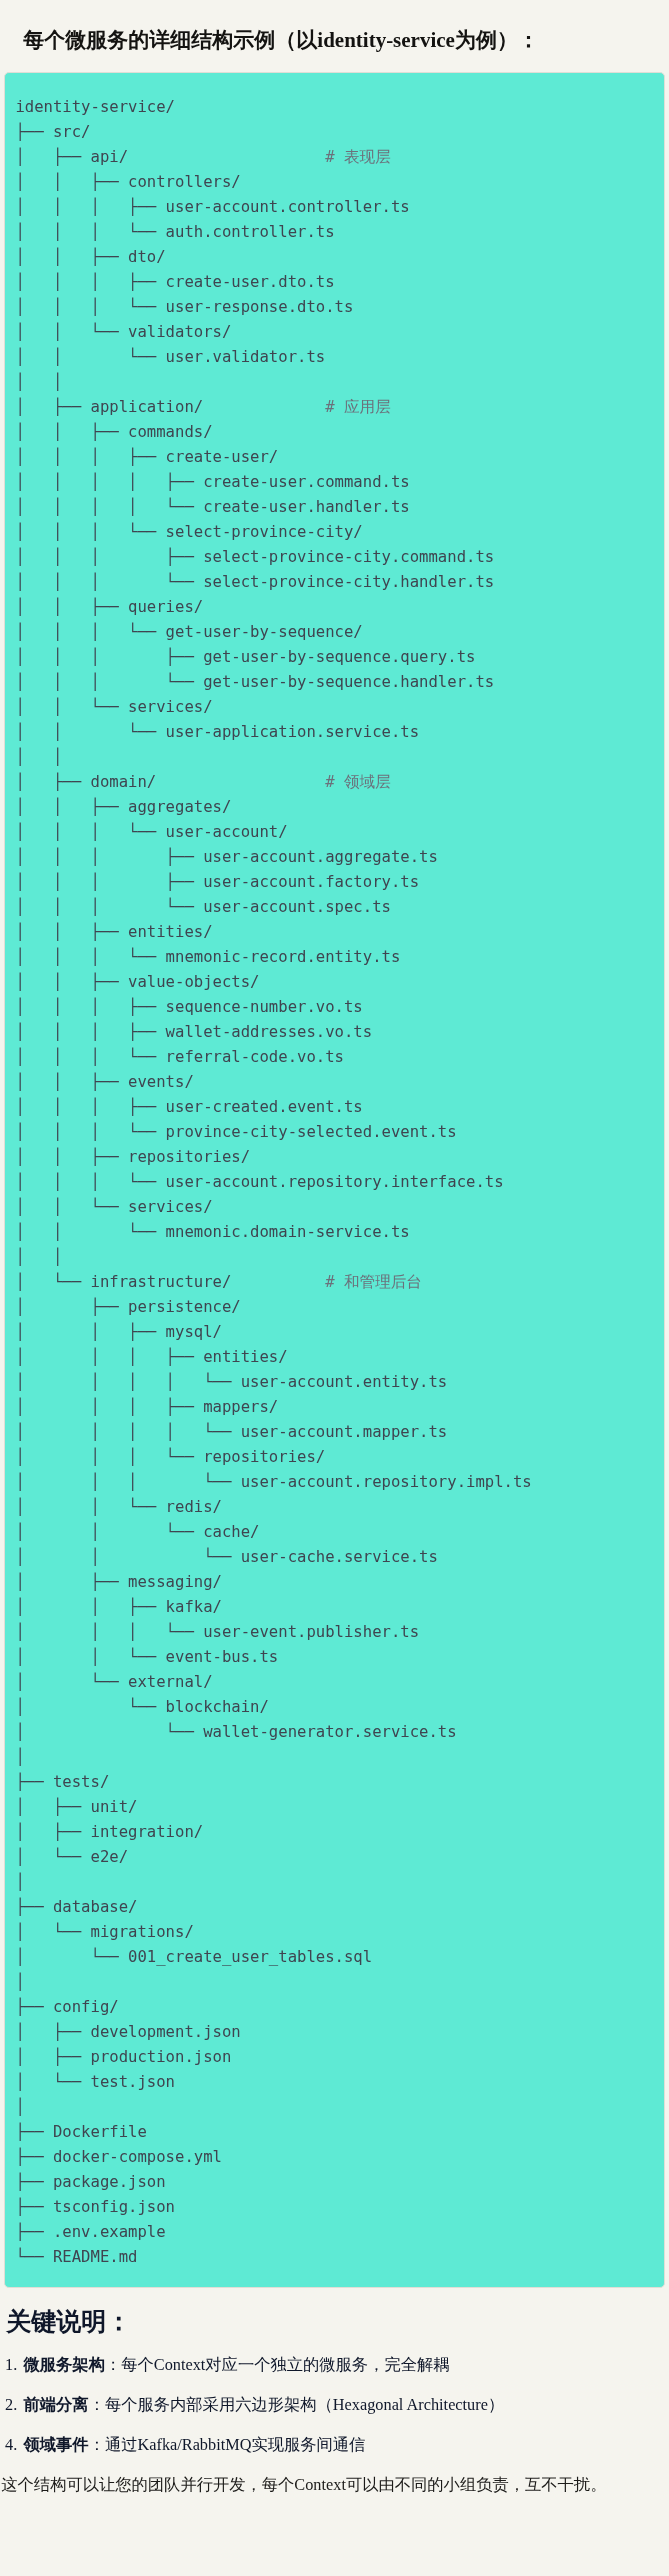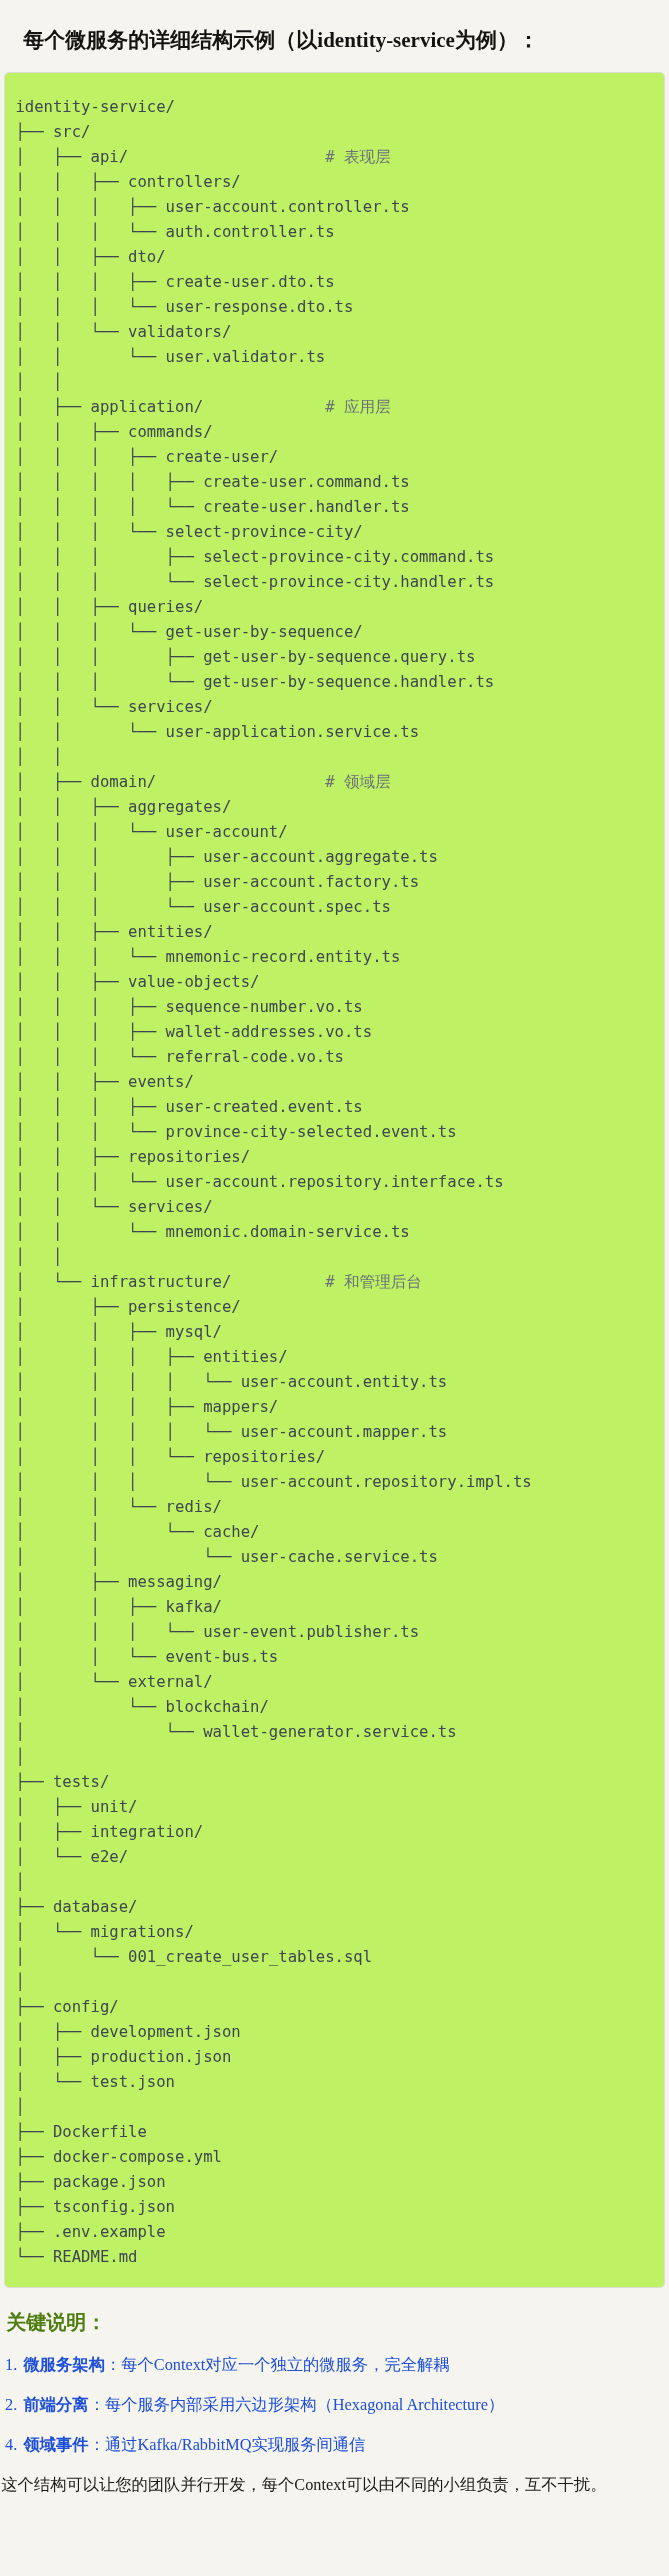--- a/index.html
+++ b/index.html
@@ -17,49 +17,49 @@
     margin: 17px;
     padding: 8.8px 7.5px 0 6.3px;
     font-size: 21px;
     line-height: 29px;
     font-weight: 700;
     color: #141311;
     font-family: "Liberation Serif", serif;
   }
   .code-block {
     margin: 7.5px 3.8px 0 3.8px;
-    background: #bef264;
+    background: #5eead4;
     border: 0.6px solid #E0DED6;
     border-radius: 5px;
     overflow: hidden;
   }
   .code-block pre {
     margin: 0;
     padding: 22.5px 8.8px 16.3px 10.6px;
     font-family: "DejaVu Sans Mono", monospace;
     font-size: 15.6px;
     line-height: 25px;
     color: #3F4550;
     white-space: pre;
   }
   .tree-comment { color: #6B717B; }
   .notes-heading {
     margin: 19px 0 15px 0;
     padding: 0 6.3px;
-    font-size: 20px;
+    font-size: 25px;
     line-height: 30px;
     font-weight: 700;
-    color: #4d7c0f;
+    color: #0f172a;
   }
   .notes-list { padding: 0 6.3px 0 5px; }
   .note-item {
     font-size: 16.3px;
     line-height: 25px;
     margin: 8px 0 15px 0;
-    color: #1d4ed8;
+    color: #0f172a;
   }
   .note-num { margin-right: 6.3px; }
   .note-term { font-weight: 700; }
   .closing {
     margin: 13.8px 0 0 0;
     padding: 0 3.8px 0 1.3px;
     font-size: 16.3px;
     line-height: 25px;
     color: #1C1B19;
   }

